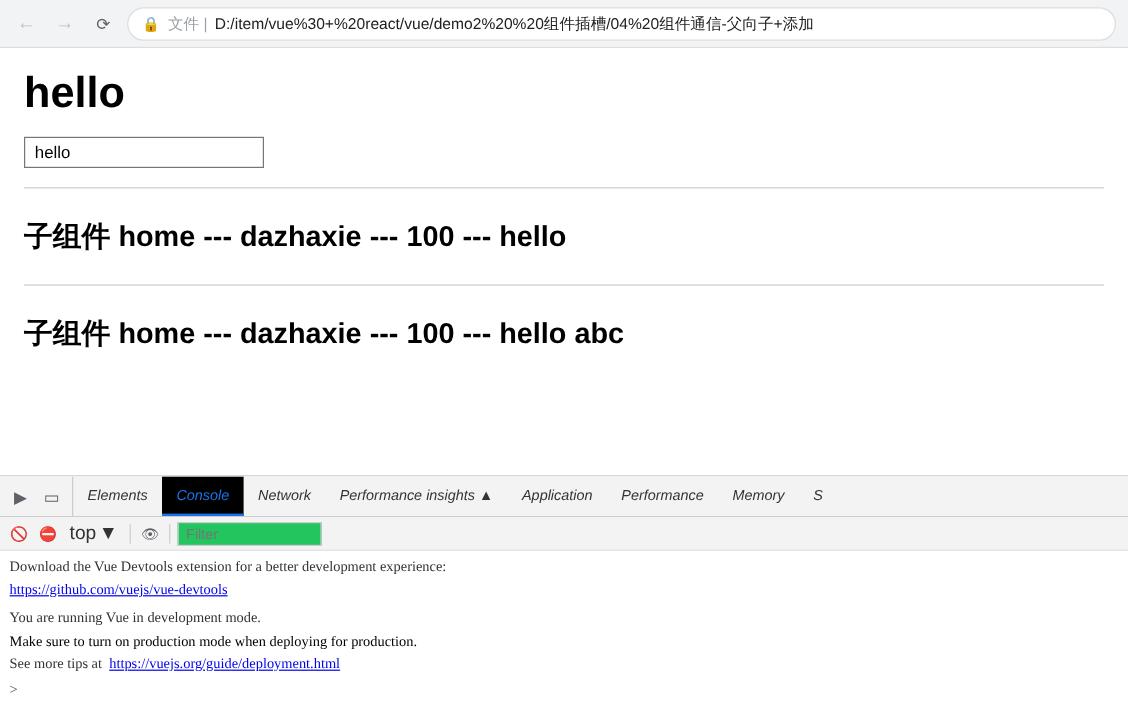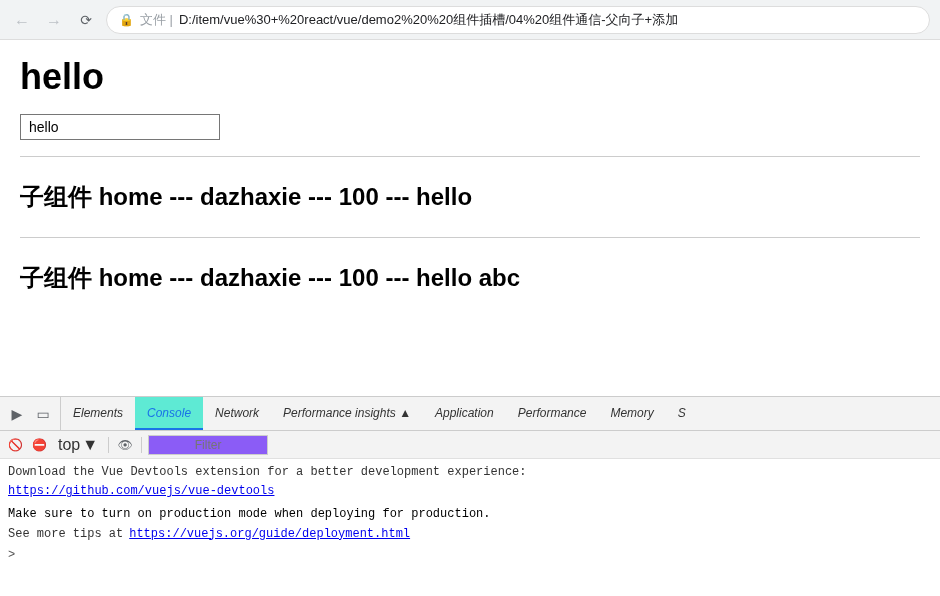--- a/index.html
+++ b/index.html
@@ -135,21 +135,21 @@
       font-size: 12px;
       color: #333;
       cursor: pointer;
       border-bottom: 2px solid transparent;
       white-space: nowrap;
       font-style: italic;
     }
     .tab.active {
       color: #1a73e8;
       border-bottom: 2px solid #1a73e8;
-      background: #5eead4;
+      background: #000000;
     }
 
     .devtools-toolbar {
       display: flex;
       align-items: center;
       border-bottom: 1px solid #e0e0e0;
       background: #f3f3f3;
       height: 28px;
       padding: 0 6px;
       gap: 4px;
@@ -174,36 +174,35 @@
       padding: 2px 4px;
       border-radius: 2px;
     }
 
     .filter-input {
       height: 20px;
       border: 1px solid #ccc;
       padding: 0 6px;
       font-size: 12px;
       width: 120px;
-      background: #8b5cf6;
-      text-align: center;
+      background: #22c55e;
     }
 
     .toolbar-divider {
       width: 1px;
       height: 16px;
       background: #ccc;
       margin: 0 2px;
     }
 
     .console-output {
       flex: 1;
       overflow-y: auto;
       padding: 4px 8px;
-      font-family: Liberation Mono, monospace;
+      font-family: Liberation Serif, serif;
       font-size: 12px;
       line-height: 1.6;
     }
 
     .console-line { display: flex; align-items: flex-start; gap: 6px; }
     .console-text { color: #333; }
     .console-link { color: #0000ee; text-decoration: underline; cursor: pointer; }
     .console-red { color: #000000; }
     .console-prompt { color: #555; font-size: 12px; margin-top: 2px; }
 
@@ -277,20 +276,23 @@
 
     <div class="console-output">
       <div class="console-line">
         <span class="console-text">Download the Vue Devtools extension for a better development experience:</span>
       </div>
       <div class="console-line">
         <a class="console-link">https://github.com/vuejs/vue-devtools</a>
       </div>
       <div style="margin-top:4px"></div>
       <div class="console-line">
+        <span class="console-text">You are running Vue in development mode.</span>
+      </div>
+      <div class="console-line">
         <span class="console-red">Make sure to turn on production mode when deploying for production.</span>
       </div>
       <div class="console-line">
         <span class="console-text">See more tips at </span>
         <a class="console-link">https://vuejs.org/guide/deployment.html</a>
       </div>
       <div class="console-line">
         <span class="console-prompt">&gt;</span>
       </div>
     </div>

